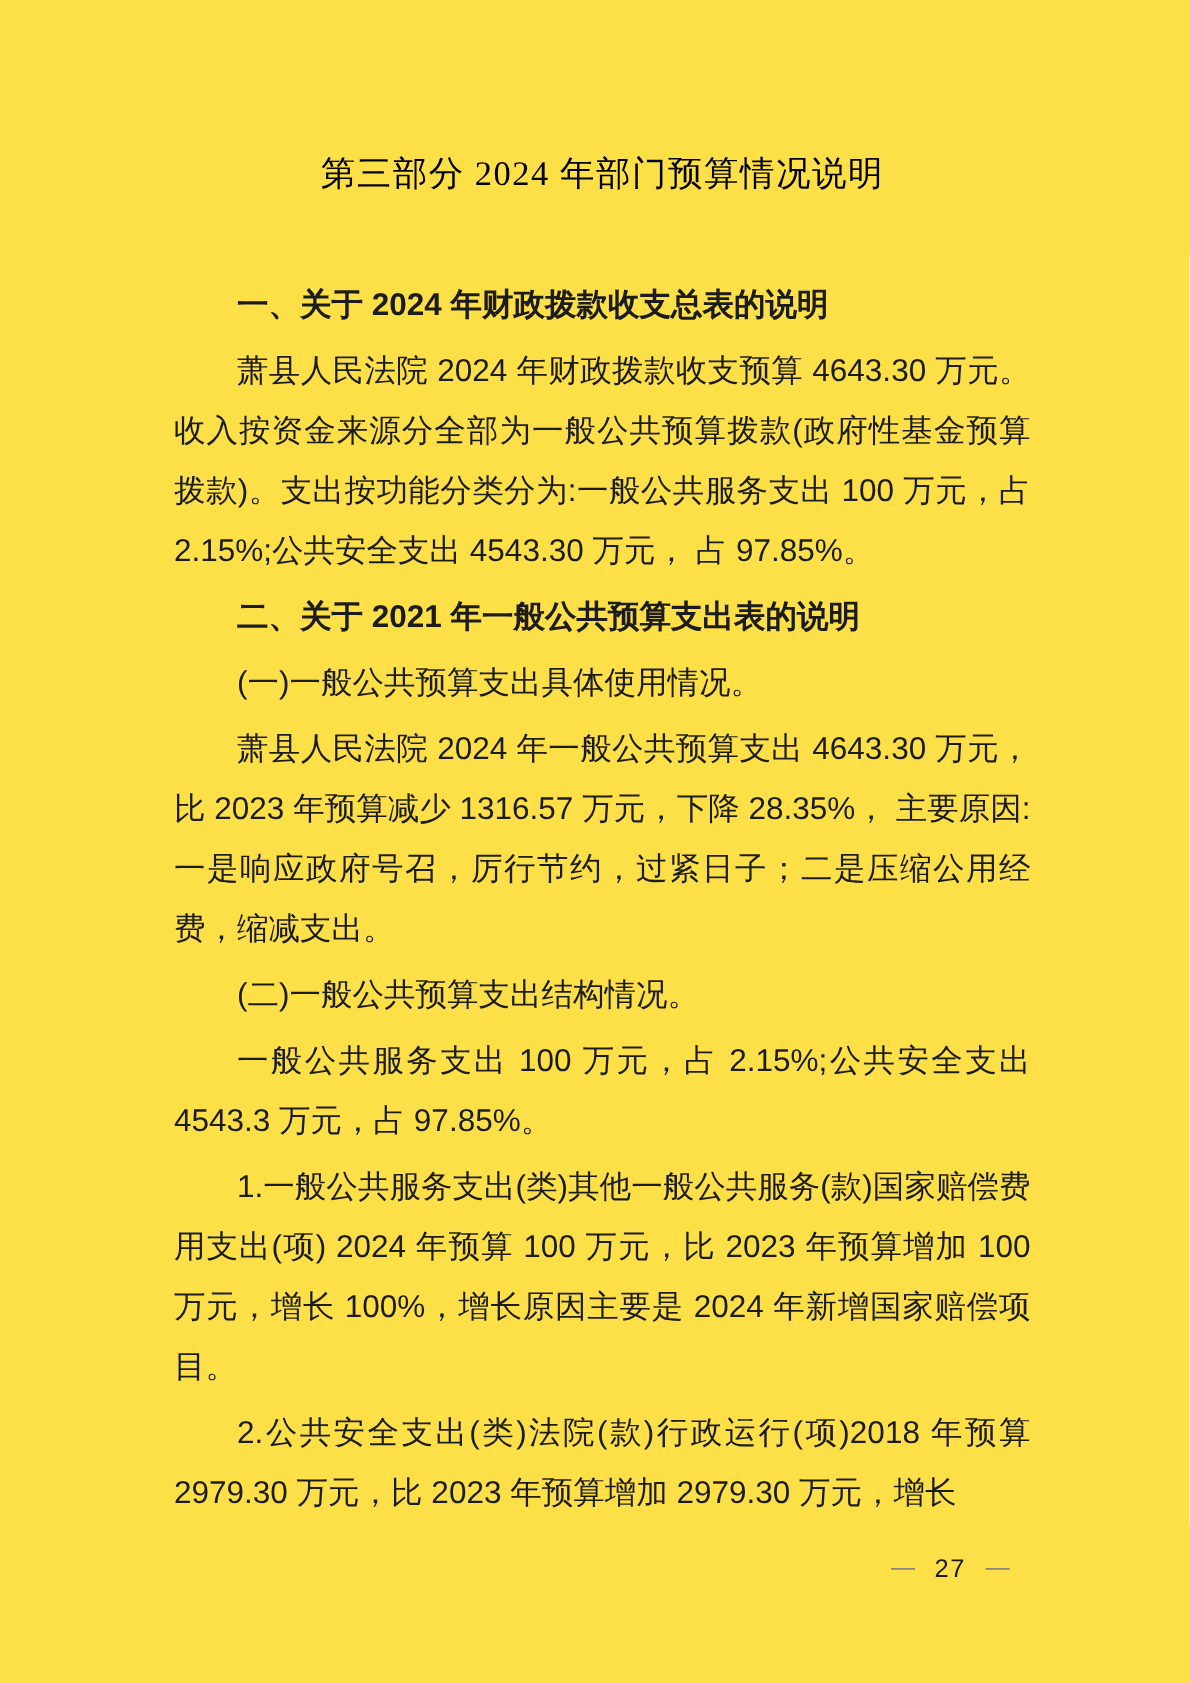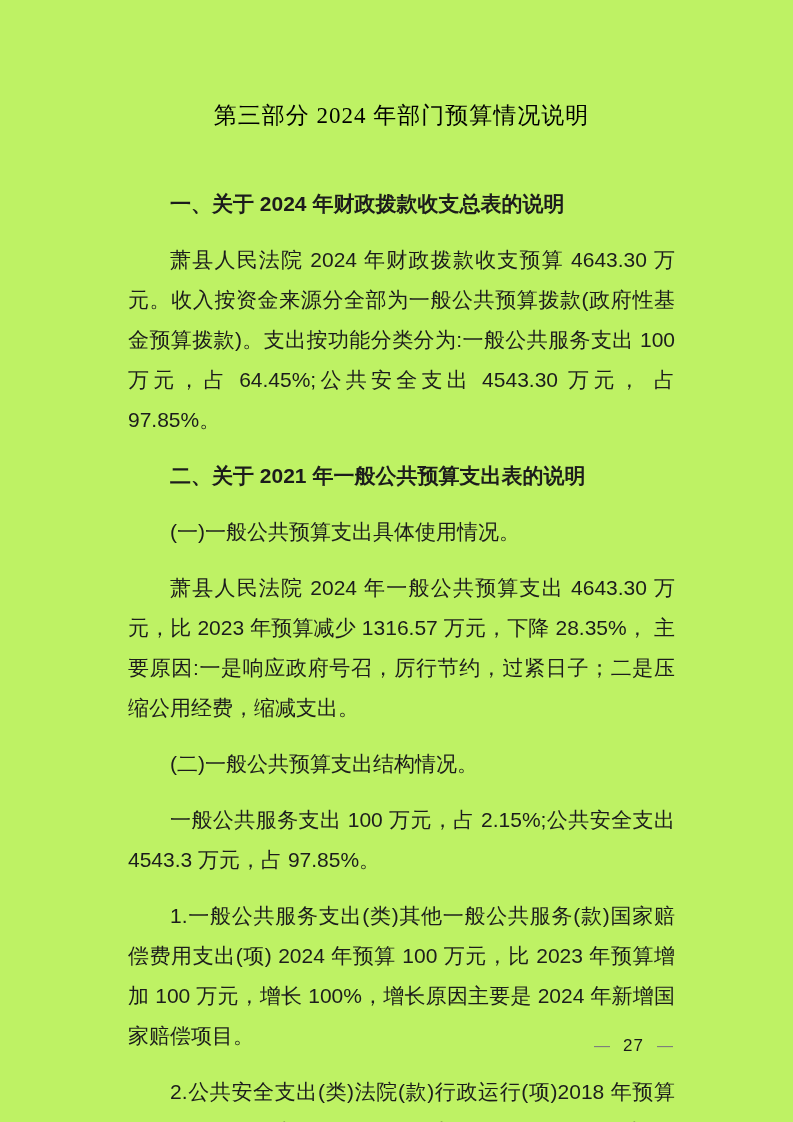--- a/index.html
+++ b/index.html
@@ -4,39 +4,39 @@
 <style>
   html, body {
     margin: 0;
     padding: 0;
     background: #ffffff;
   }
   .page {
     position: relative;
     width: 793px;
     height: 1122px;
-    background: #bef264;
+    background: #fde047;
     box-sizing: border-box;
     padding: 96px 102px 0 112px;
     font-family: "Liberation Sans", sans-serif;
     color: #1c1c1c;
     overflow: hidden;
   }
   .doc-title {
     font-family: "Liberation Serif", "DejaVu Serif", serif;
     font-size: 23px;
     font-weight: 400;
     color: #000000;
     text-align: center;
     line-height: 40px;
     margin: 0 0 48px 0;
     letter-spacing: 1px;
   }
   .para {
-    margin: 16px;
+    margin: 4px;
     font-size: 21px;
     line-height: 40px;
     text-align: justify;
     text-indent: 2em;
     color: #1c1c1c;
   }
   .para.heading {
     font-weight: 600;
   }
   .footer-pagenum {
@@ -60,21 +60,21 @@
 </style>
 </head>
 <body>
 
 <div class="page">
 
   <h1 class="doc-title">第三部分 2024 年部门预算情况说明</h1>
 
   <p class="para heading">一、关于 2024 年财政拨款收支总表的说明</p>
 
-  <p class="para">萧县人民法院 2024 年财政拨款收支预算 4643.30 万元。收入按资金来源分全部为一般公共预算拨款(政府性基金预算拨款)。支出按功能分类分为:一般公共服务支出 100 万元，占 64.45%;公共安全支出 4543.30 万元， 占 97.85%。</p>
+  <p class="para">萧县人民法院 2024 年财政拨款收支预算 4643.30 万元。收入按资金来源分全部为一般公共预算拨款(政府性基金预算拨款)。支出按功能分类分为:一般公共服务支出 100 万元，占 2.15%;公共安全支出 4543.30 万元， 占 97.85%。</p>
 
   <p class="para heading">二、关于 2021 年一般公共预算支出表的说明</p>
 
   <p class="para">(一)一般公共预算支出具体使用情况。</p>
 
   <p class="para">萧县人民法院 2024 年一般公共预算支出 4643.30 万元，比 2023 年预算减少 1316.57 万元，下降 28.35%， 主要原因:一是响应政府号召，厉行节约，过紧日子；二是压缩公用经费，缩减支出。</p>
 
   <p class="para">(二)一般公共预算支出结构情况。</p>
 
   <p class="para">一般公共服务支出 100 万元，占 2.15%;公共安全支出 4543.3 万元，占 97.85%。</p>

